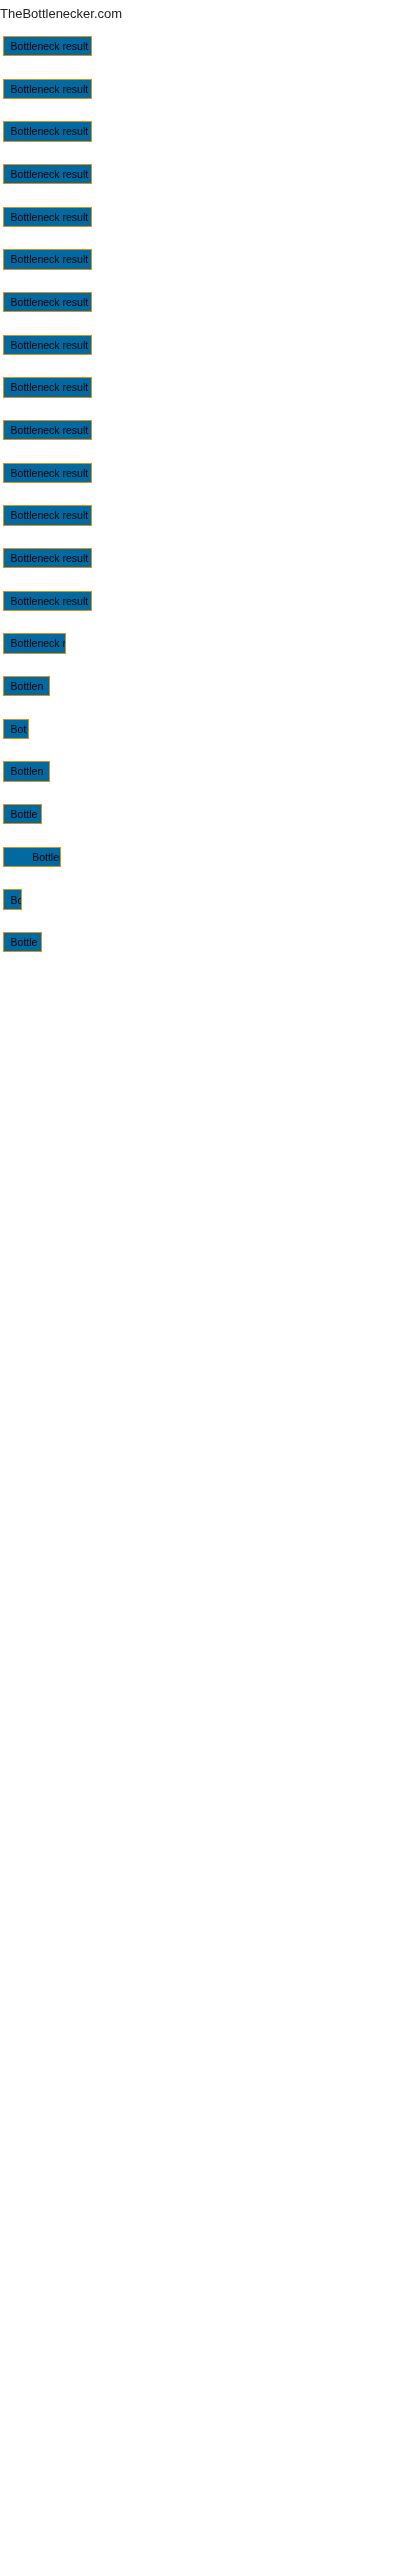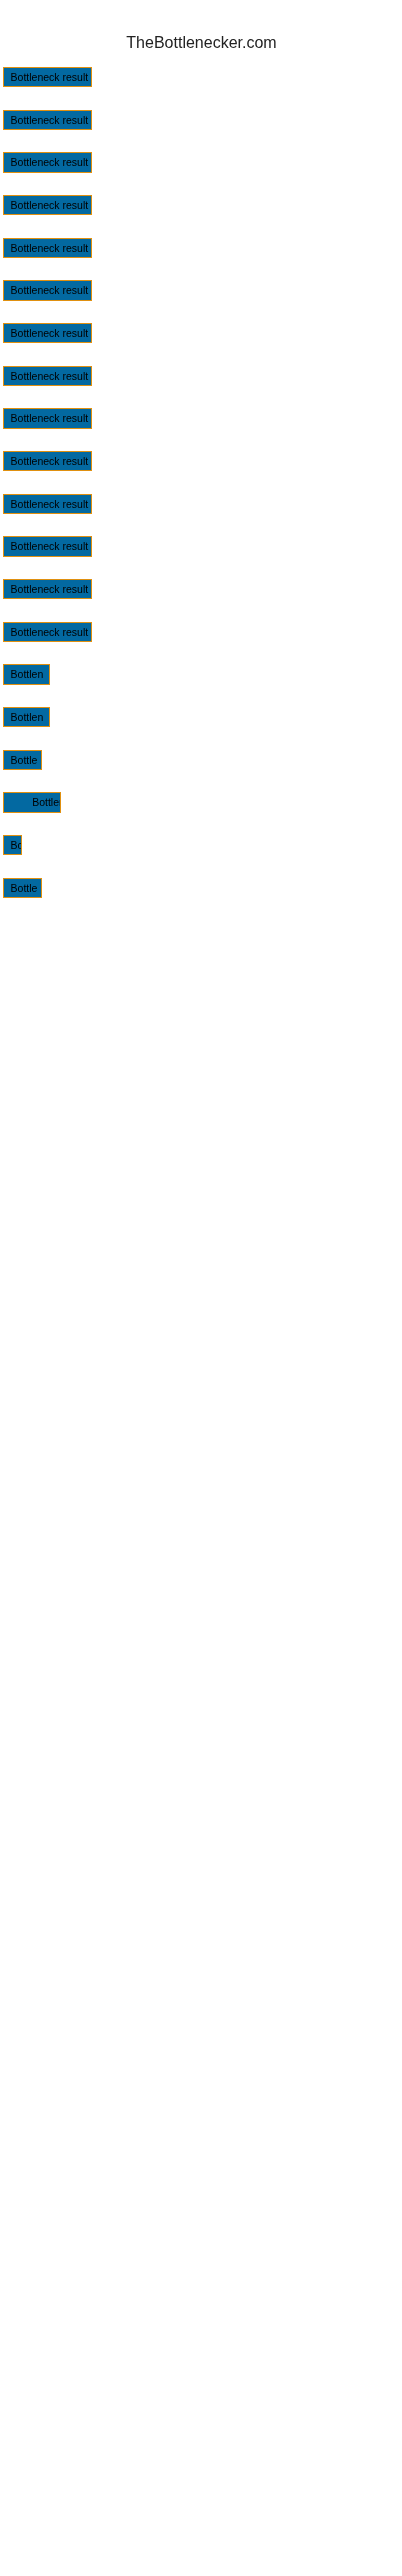--- a/index.html
+++ b/index.html
@@ -10,26 +10,25 @@
 
     body {
       width: 403px;
       min-height: 2576px;
       background-color: #ffffff;
       font-family: Arial, sans-serif;
       position: relative;
     }
 
     .site-header {
-      text-align: center;
+      text-align: left;
       padding: 6.4px 0 9.7px 0;
-      font-size: 16px;
+      font-size: 13px;
       color: #222;
       font-weight: normal;
-      margin-top: 28px;
     }
 
     .bottleneck-item {
       margin-bottom: 0;
       padding: 4.8px 0 14.5px 0;
     }
 
     .bottleneck-badge {
       display: inline-block;
       background-color: #0369a1;
@@ -62,21 +61,23 @@
       <div class="bottleneck-item"><span class="bottleneck-badge" style="max-width: 89px;">Bottleneck result</span></div>
       <div class="bottleneck-item"><span class="bottleneck-badge" style="max-width: 89px;">Bottleneck result</span></div>
       <div class="bottleneck-item"><span class="bottleneck-badge" style="max-width: 89px;">Bottleneck result</span></div>
       <div class="bottleneck-item"><span class="bottleneck-badge" style="max-width: 89px;">Bottleneck result</span></div>
       <div class="bottleneck-item"><span class="bottleneck-badge" style="max-width: 89px;">Bottleneck result</span></div>
       <div class="bottleneck-item"><span class="bottleneck-badge" style="max-width: 89px;">Bottleneck result</span></div>
       <div class="bottleneck-item"><span class="bottleneck-badge" style="max-width: 89px;">Bottleneck result</span></div>
       <div class="bottleneck-item"><span class="bottleneck-badge" style="max-width: 89px;">Bottleneck result</span></div>
       <div class="bottleneck-item"><span class="bottleneck-badge" style="max-width: 89px;">Bottleneck result</span></div>
       <div class="bottleneck-item"><span class="bottleneck-badge" style="max-width: 89px;">Bottleneck result</span></div>
+      <div class="bottleneck-item"><span class="bottleneck-badge" style="max-width: 63px;">Bottleneck r</span></div>
       <div class="bottleneck-item"><span class="bottleneck-badge" style="max-width: 47px;">Bottlen</span></div>
+      <div class="bottleneck-item"><span class="bottleneck-badge" style="max-width: 26px;">Bot</span></div>
       <div class="bottleneck-item"><span class="bottleneck-badge" style="max-width: 47px;">Bottlen</span></div>
       <div class="bottleneck-item"><span class="bottleneck-badge" style="max-width: 39px;">Bottle</span></div>
       <div class="bottleneck-item"><span class="bottleneck-badge" style="max-width: 58px; padding-left: 28px;">Bottlenec</span></div>
       <div class="bottleneck-item"><span class="bottleneck-badge" style="max-width: 19.3px;">Bo</span></div>
       <div class="bottleneck-item"><span class="bottleneck-badge" style="max-width: 39px;">Bottle</span></div>
     </div>
 </div>
 
 
 </body></html>

